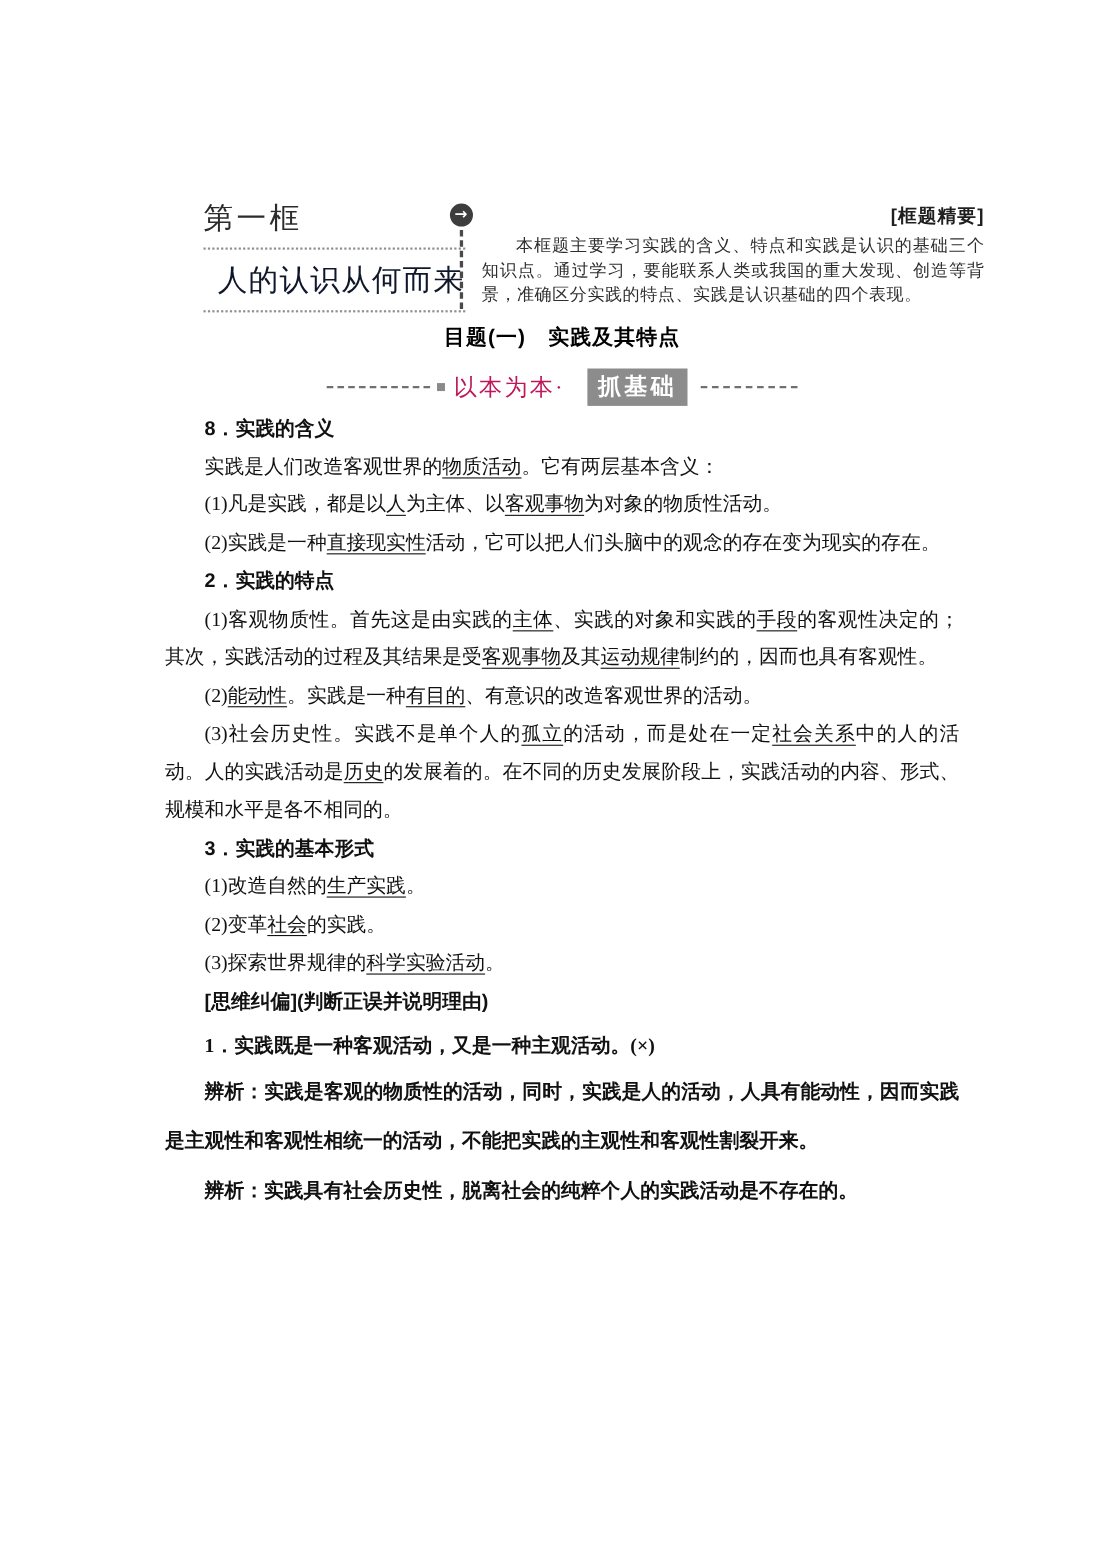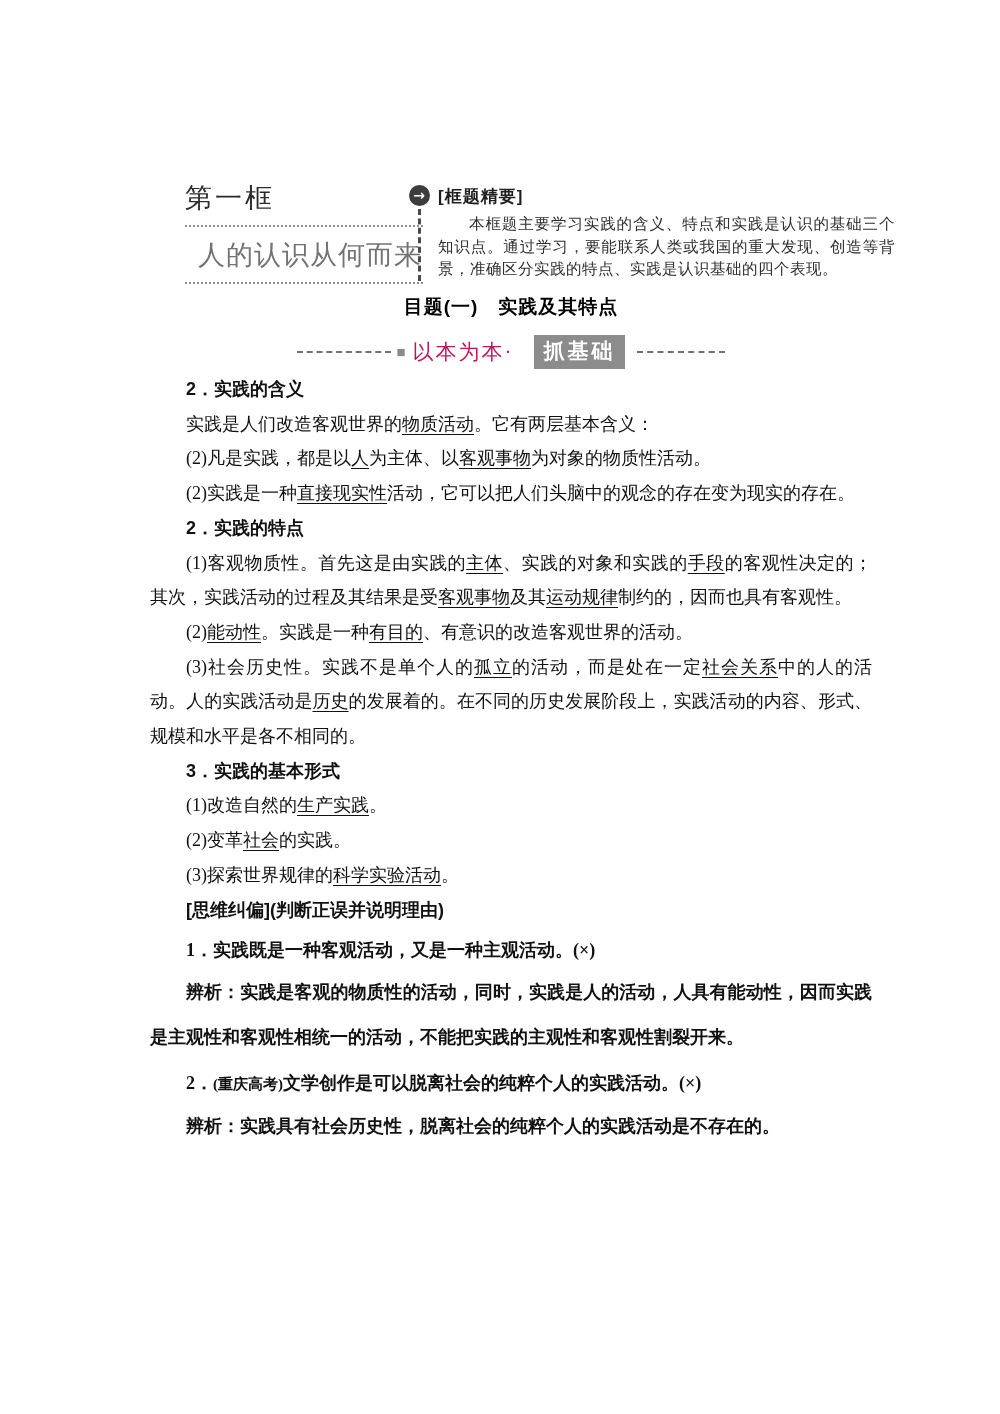--- a/index.html
+++ b/index.html
@@ -57,21 +57,21 @@
   .dotted-rule {
     border: 0;
     border-top: 2px dotted #8f8f8f;
     height: 0;
     margin: 9px 0 0 0;
   }
   .frame-title {
     font-family: "Liberation Sans", "DejaVu Sans", sans-serif;
     font-size: 27px;
     letter-spacing: 1px;
-    color: #737373;
+    color: #0f172a;
     padding-left: 13px;
     margin-top: 10px;
   }
 
   
   .summary-block {
     position: absolute;
     left: 407px; top: 185px;
     width: 488px;
     display: flex;
@@ -101,20 +101,21 @@
     border-left: 3px dashed #4a4a4a;
     margin-top: 3px;
   }
   .summary-content { flex: 1; margin-left: 7px; }
   .summary-label {
     font-family: "Liberation Sans", "DejaVu Sans", sans-serif;
     font-weight: bold;
     font-size: 17px;
     letter-spacing: 1px;
     color: #1f1f1f;
+    text-align: right;
   }
   .summary-text {
     margin: 5px 0 0 0;
     font-size: 15.5px;
     line-height: 22.5px;
     text-align: justify;
     text-indent: 2em;
     color: #2e2e2e;
     letter-spacing: 0.5px;
   }
@@ -229,32 +230,31 @@
 
   <div class="divider">
     <span class="dash dash-left"></span>
     <span class="square-bullet">■</span>
     <span class="divider-label">以本为本·</span>
     <span class="divider-badge">抓基础</span>
     <span class="dash dash-right"></span>
   </div>
 
   <main class="body-text">
-      <div class="para heading"><span>2．实践的含义</span></div>
+      <div class="para heading"><span>8．实践的含义</span></div>
       <div class="para normal"><span>实践是人们改造客观世界的</span><span class="u">物质活动</span><span>。它有两层基本含义：</span></div>
-      <div class="para normal"><span>(2)凡是实践，都是以</span><span class="u">人</span><span>为主体、以</span><span class="u">客观事物</span><span>为对象的物质性活动。</span></div>
+      <div class="para normal"><span>(1)凡是实践，都是以</span><span class="u">人</span><span>为主体、以</span><span class="u">客观事物</span><span>为对象的物质性活动。</span></div>
       <div class="para normal"><span>(2)实践是一种</span><span class="u">直接现实性</span><span>活动，它可以把人们头脑中的观念的存在变为现实的存在。</span></div>
       <div class="para heading"><span>2．实践的特点</span></div>
       <div class="para normal"><span>(1)客观物质性。首先这是由实践的</span><span class="u">主体</span><span>、实践的对象和实践的</span><span class="u">手段</span><span>的客观性决定的；其次，实践活动的过程及其结果是受</span><span class="u">客观事物</span><span>及其</span><span class="u">运动规律</span><span>制约的，因而也具有客观性。</span></div>
       <div class="para normal"><span>(2)</span><span class="u">能动性</span><span>。实践是一种</span><span class="u">有目的</span><span>、有意识的改造客观世界的活动。</span></div>
       <div class="para normal"><span>(3)社会历史性。实践不是单个人的</span><span class="u">孤立</span><span>的活动，而是处在一定</span><span class="u">社会关系</span><span>中的人的活动。人的实践活动是</span><span class="u">历史</span><span>的发展着的。在不同的历史发展阶段上，实践活动的内容、形式、规模和水平是各不相同的。</span></div>
       <div class="para heading"><span>3．实践的基本形式</span></div>
       <div class="para normal"><span>(1)改造自然的</span><span class="u">生产实践</span><span>。</span></div>
       <div class="para normal"><span>(2)变革</span><span class="u">社会</span><span>的实践。</span></div>
       <div class="para normal"><span>(3)探索世界规律的</span><span class="u">科学实验活动</span><span>。</span></div>
       <div class="para label-line"><span>[思维纠偏](判断正误并说明理由)</span></div>
       <div class="para question"><span>1．实践既是一种客观活动，又是一种主观活动。(×)</span></div>
       <div class="para analysis"><span>辨析：实践是客观的物质性的活动，同时，实践是人的活动，人具有能动性，因而实践是主观性和客观性相统一的活动，不能把实践的主观性和客观性割裂开来。</span></div>
-      <div class="para question"><span>2．</span><span class="kai">(重庆高考)</span><span>文学创作是可以脱离社会的纯粹个人的实践活动。(×)</span></div>
       <div class="para analysis"><span>辨析：实践具有社会历史性，脱离社会的纯粹个人的实践活动是不存在的。</span></div>
     </main>
 
 </div>
 
 </body></html>

